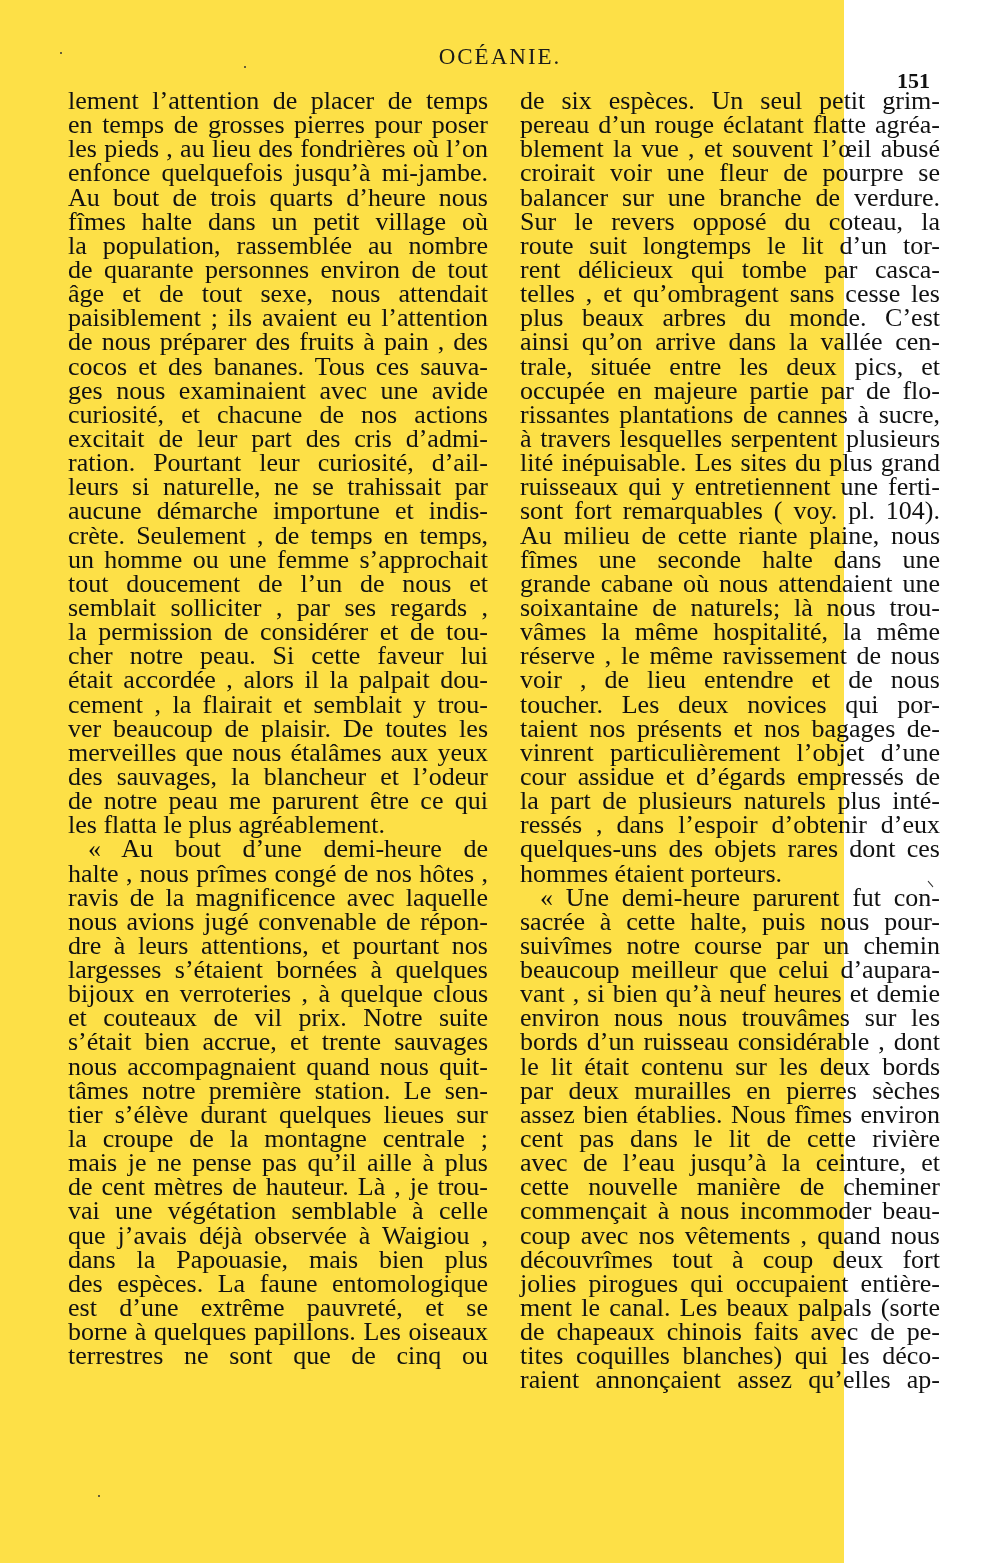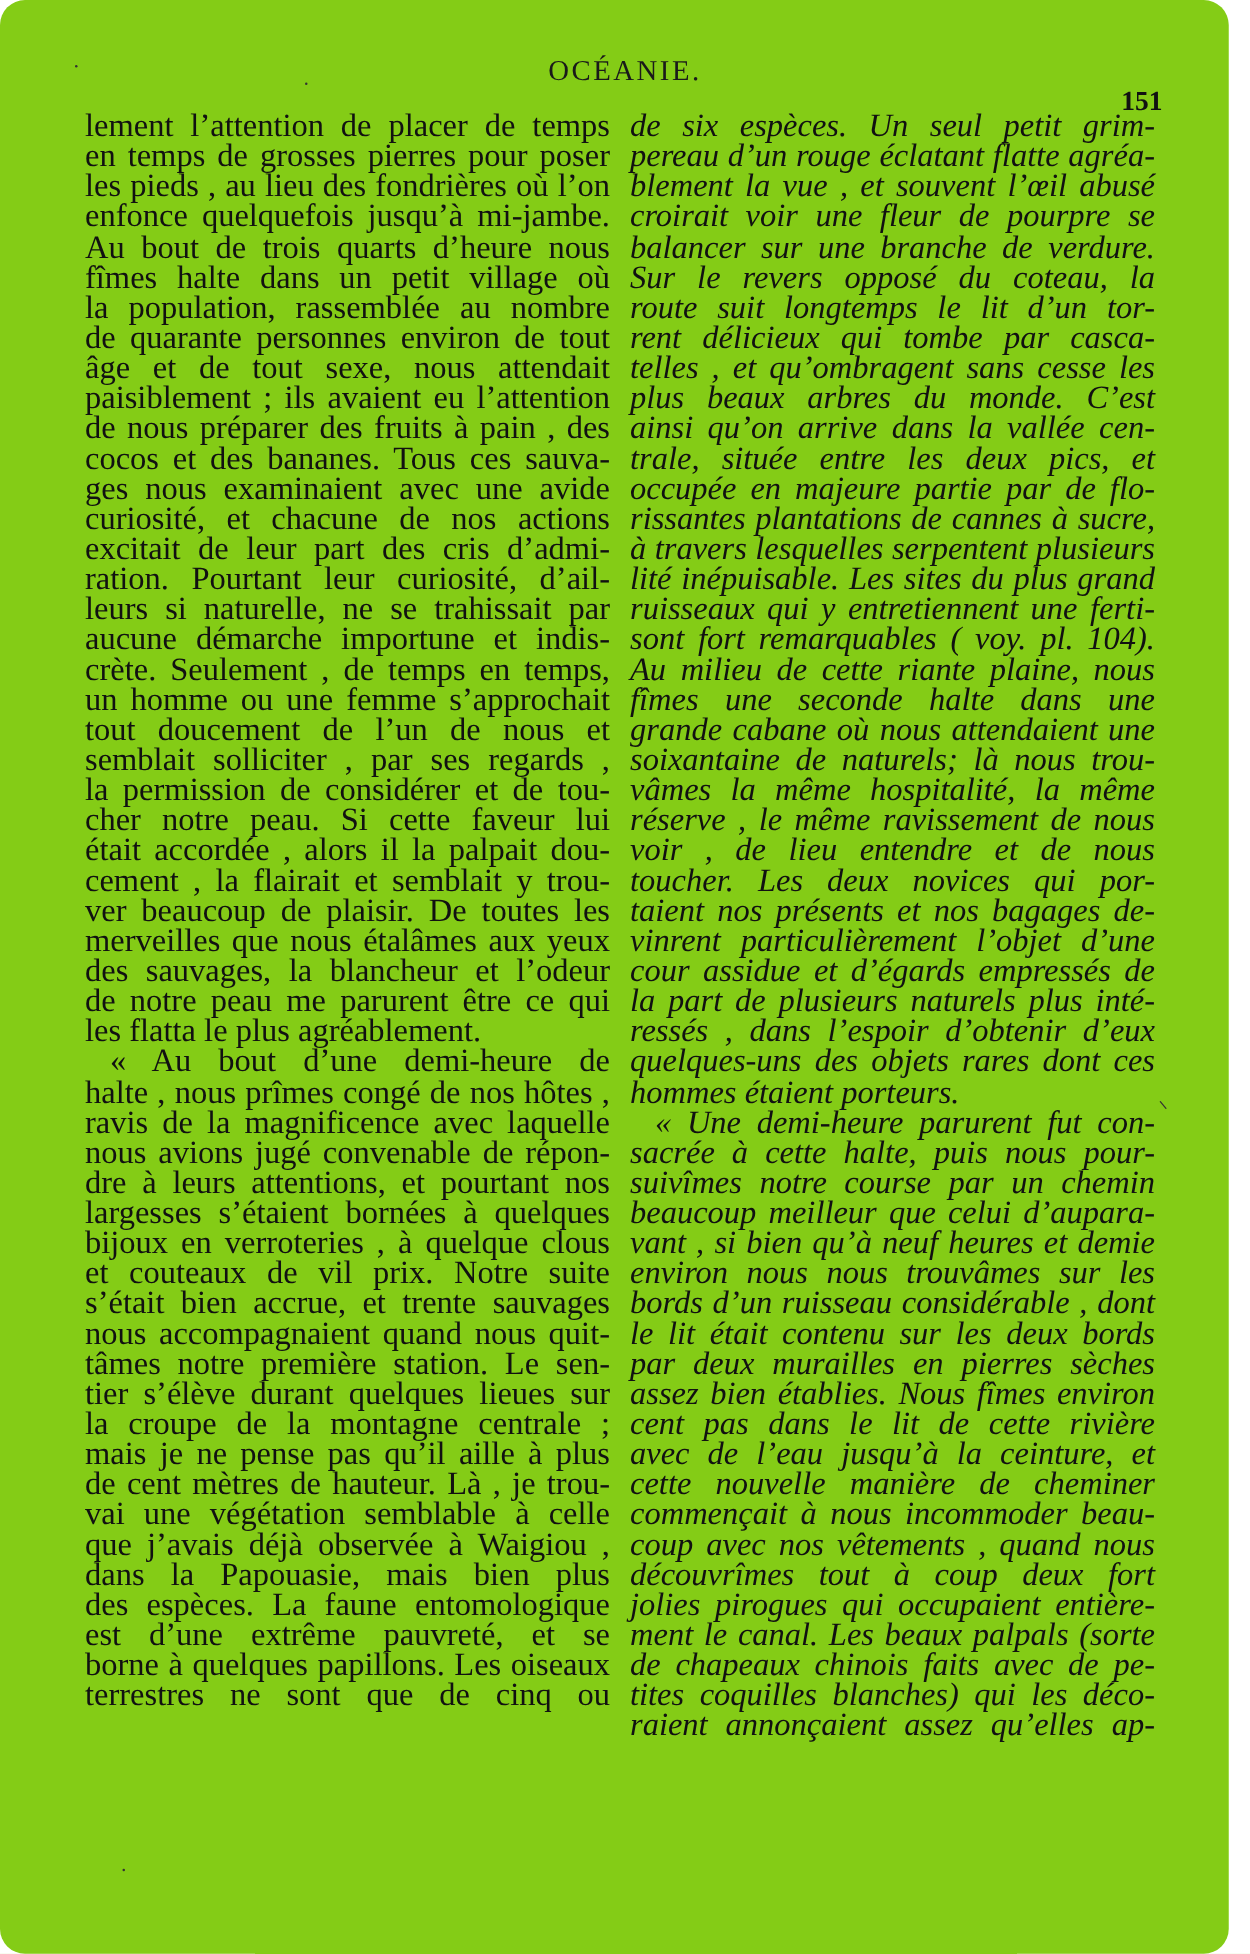--- a/index.html
+++ b/index.html
@@ -1,23 +1,23 @@
 <!DOCTYPE html>
 <html><head>
 <meta charset="utf-8">
 <style>
   html, body { margin: 0; padding: 0; background: #ffffff; }
   body { width: 1000px; height: 1563px; position: relative; overflow: hidden; color: #111; }
-  .page { position: absolute; left: 0; top: 0; width: 983px; height: 1563px; background: #84cc16; border-radius: 20px; }
+  .page { position: absolute; left: 0; top: 0; width: 844px; height: 1563px; background: #fde047; }
   .running-head { position: absolute; top: 44px; left: 0; width: 1000px; height: 32px; font-family: "DejaVu Serif", "Liberation Serif", serif; }
   .running-title { position: absolute; left: 0; width: 1000px; text-align: center; top: 0; font-size: 23px; letter-spacing: 2px; color: #1a1a1a; font-family: "Liberation Serif", serif; }
   .page-number { position: absolute; right: 70px; top: 0; font-size: 22px; font-weight: bold; color: #111; font-family: "Liberation Serif", serif; margin-top: 24px; }
   .col { position: absolute; top: 89px; width: 420px; font-family: "Liberation Serif", serif; font-size: 26px; line-height: 24.15px; color: #111; }
   .col-left { left: 68px; }
-  .col-right { left: 504px; font-style: italic; }
+  .col-right { left: 520px; }
   .line { display: block; height: 24.15px; white-space: nowrap; text-align: justify; text-align-last: justify; overflow: visible; }
   .line.last { text-align-last: left; }
   .line.indent { padding-left: 20px; box-sizing: border-box; }
   .speck { position: absolute; width: 2px; height: 2px; background: #333; border-radius: 1px; }
 </style>
 </head>
 <body>
 
 <div class="page">
   <div class="running-head">

